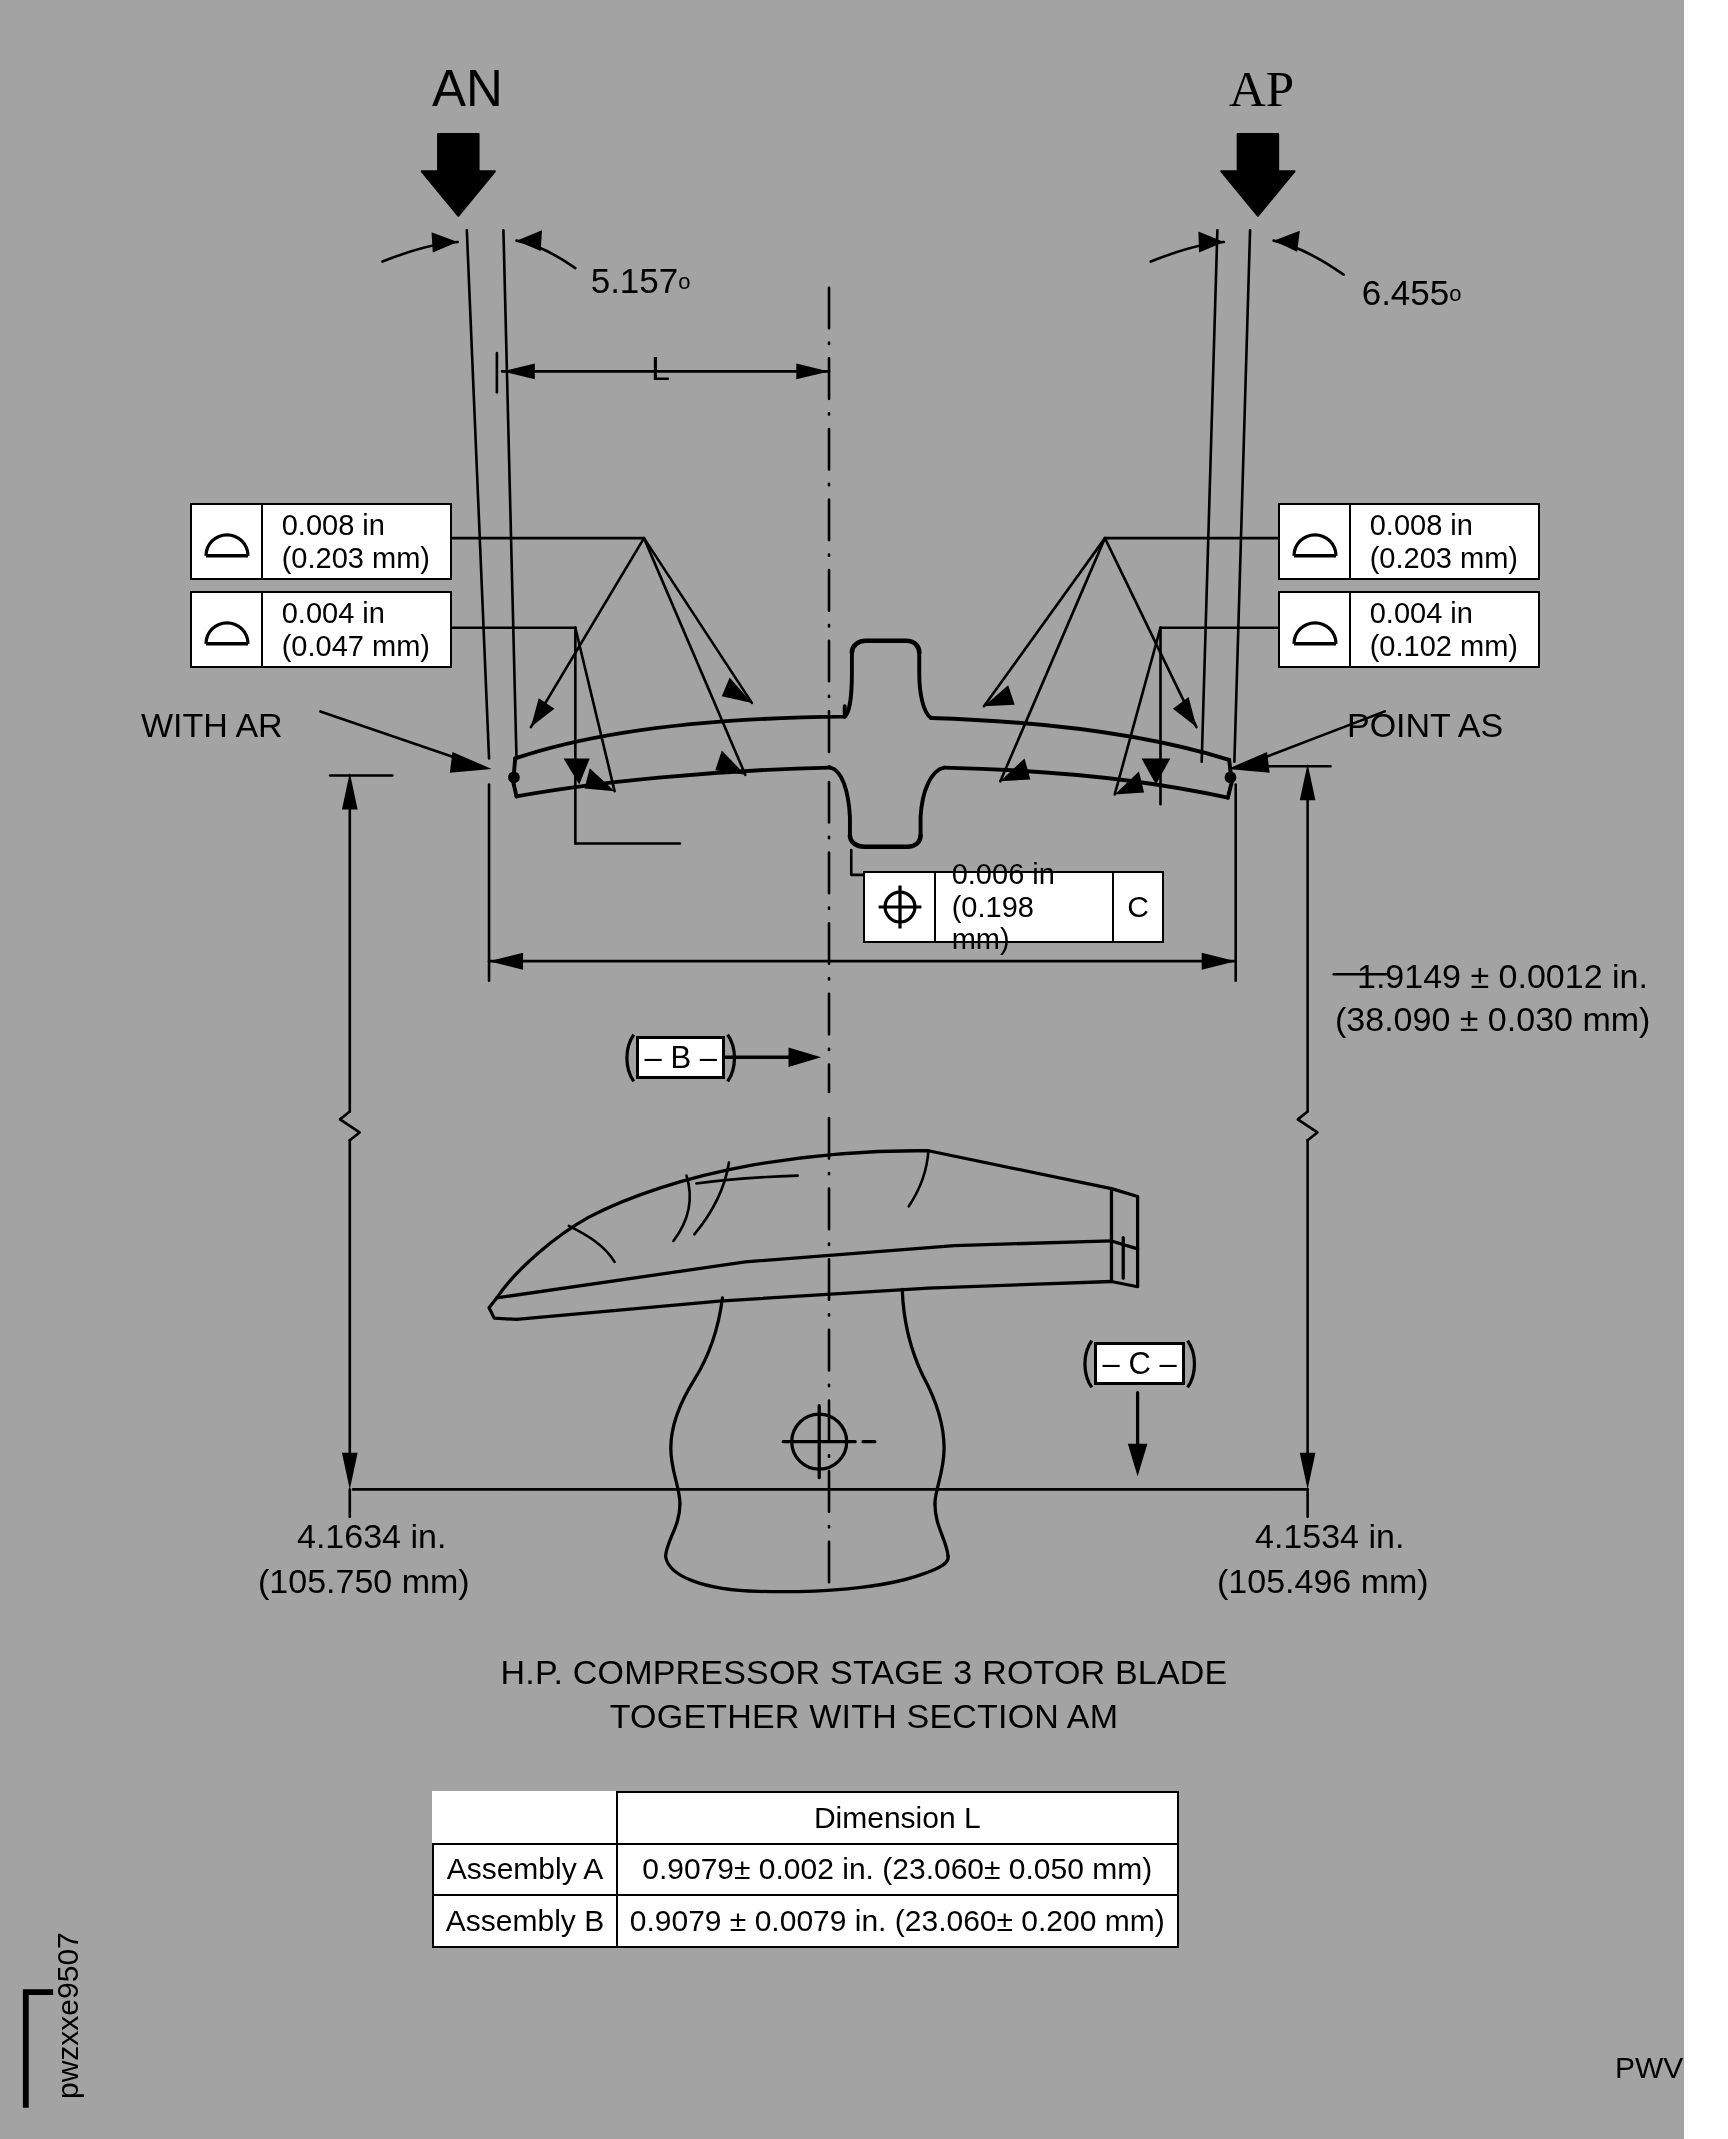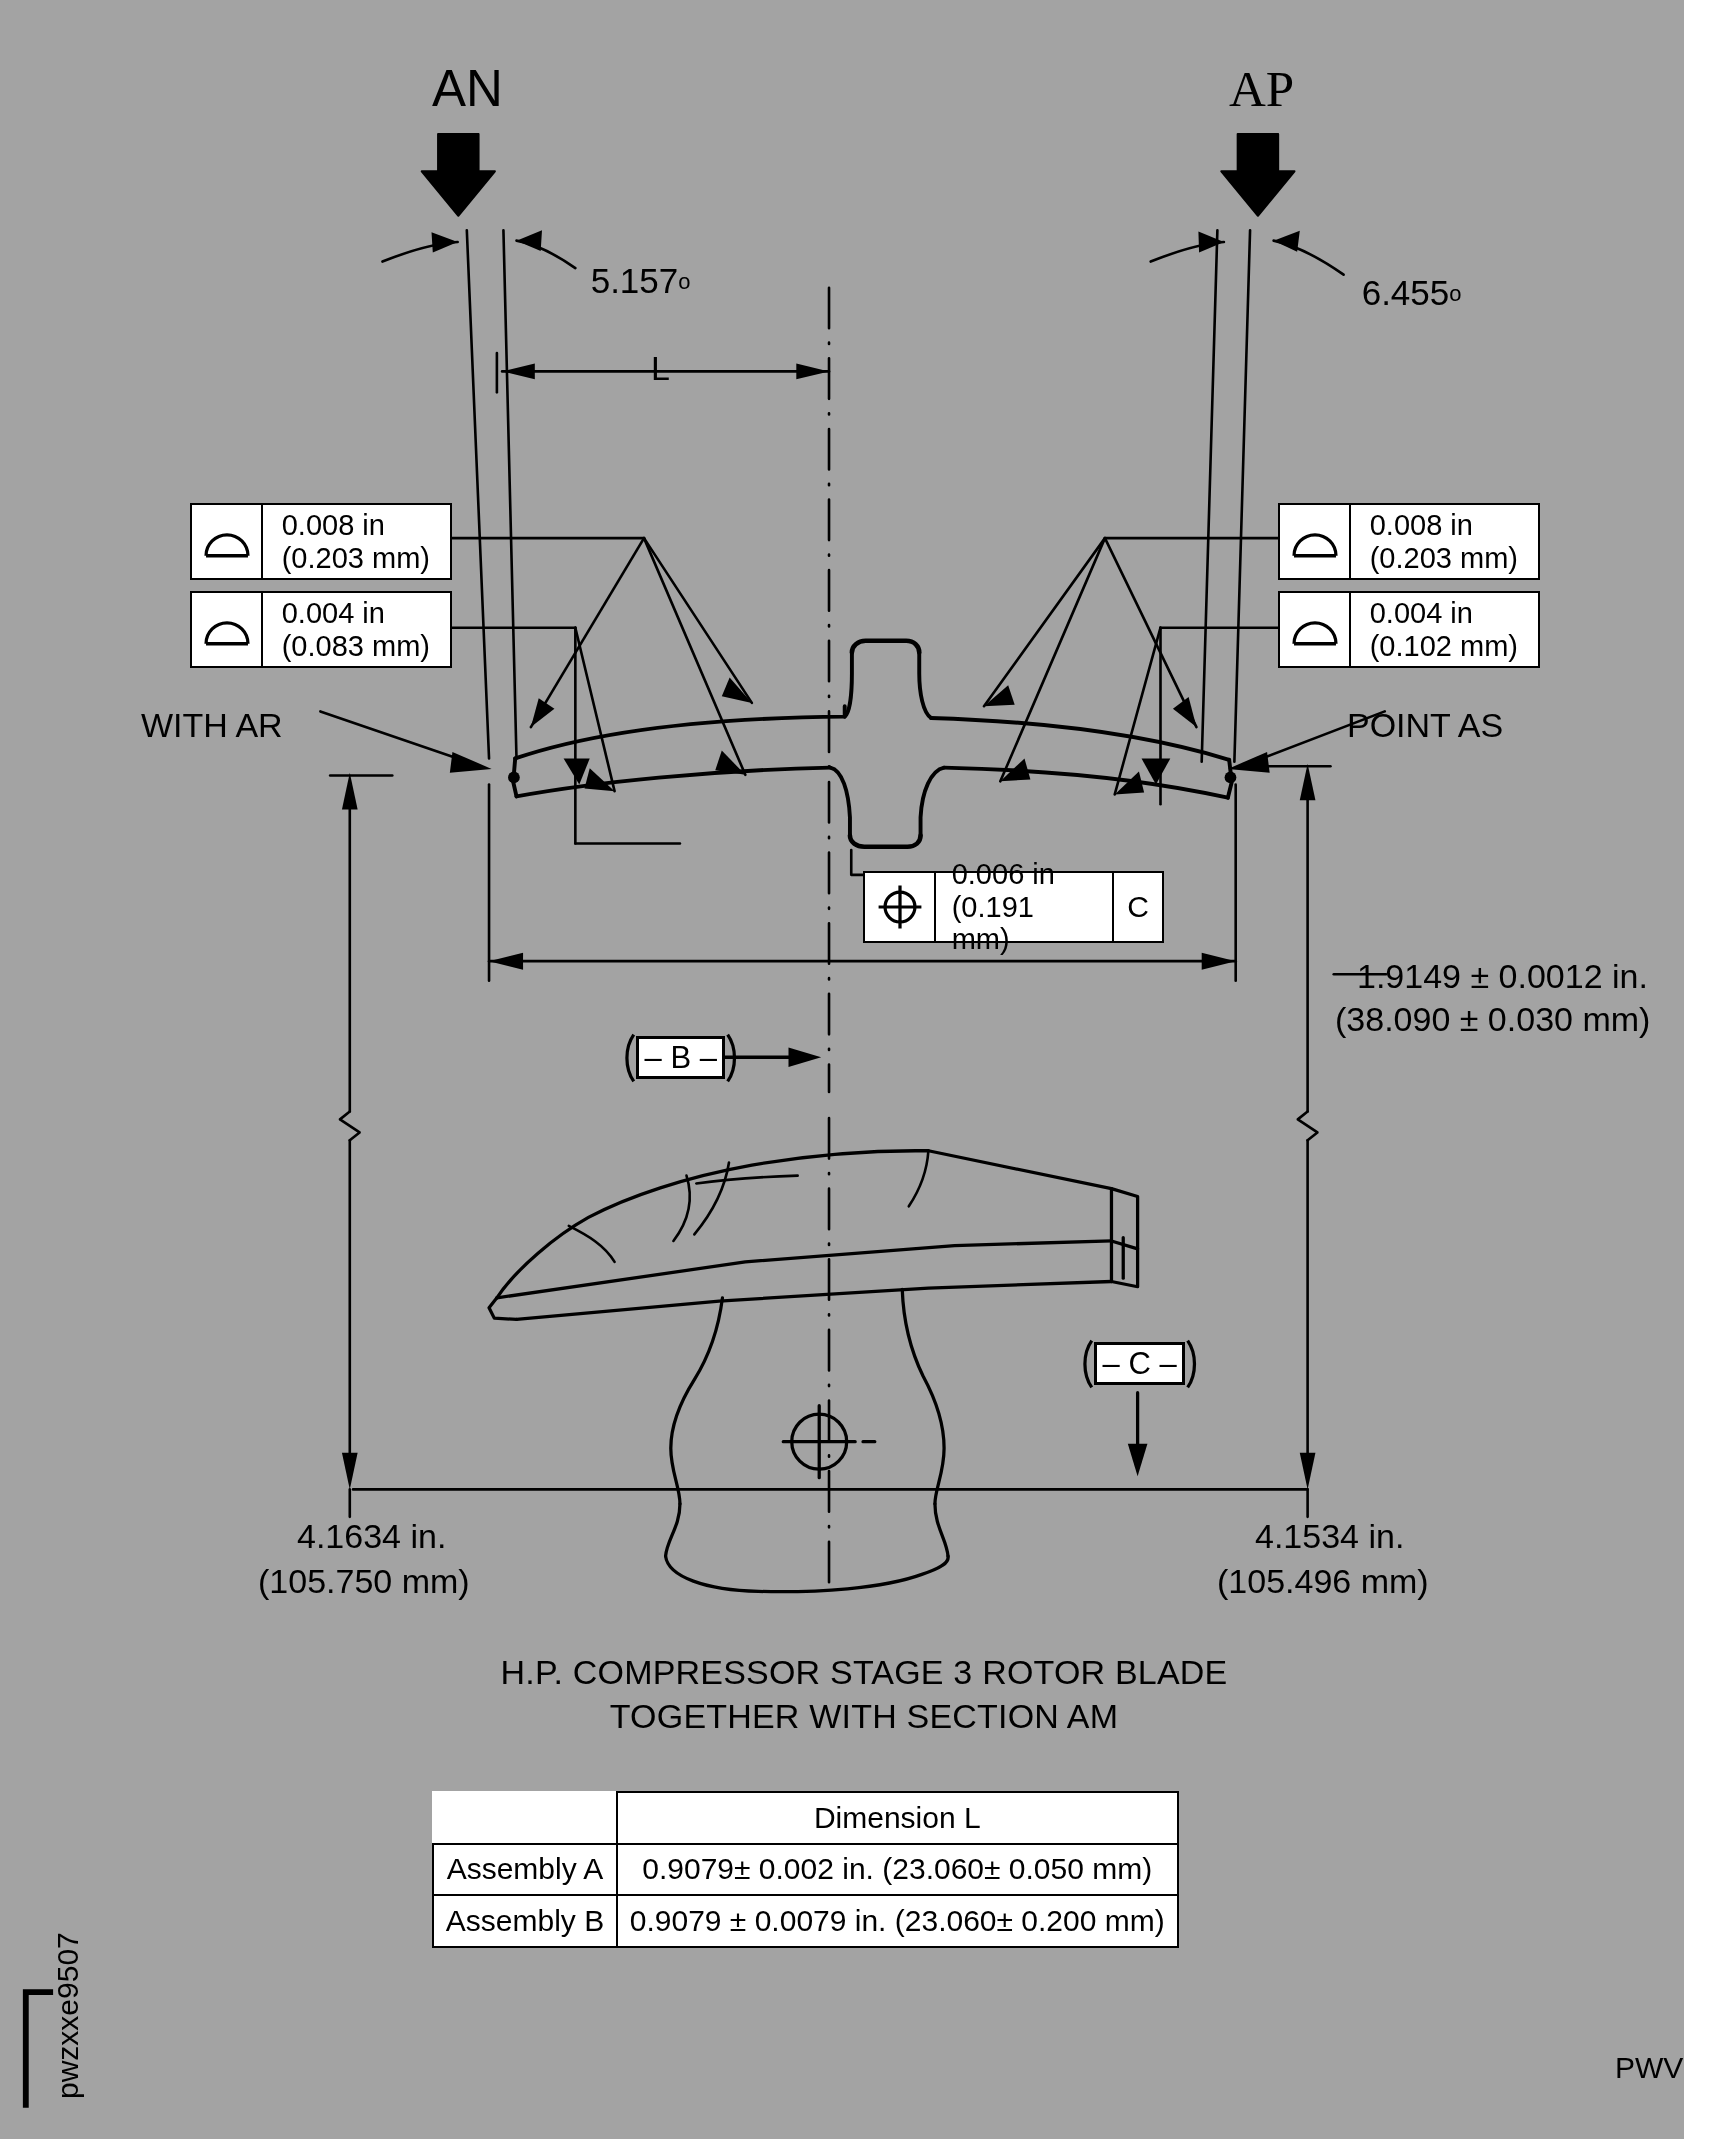--- a/index.html
+++ b/index.html
@@ -300,21 +300,21 @@
   </div>
 
   <div class="fcf" style="left:190px; top:582px; width:262px; height:77px;">
     <div class="fcf-cell fcf-sym">
       <svg width="50" height="38" viewBox="0 0 76 58" xmlns="http://www.w3.org/2000/svg">
         <path d="M 6,50 A 32 32 0 0 1 70,50" fill="none" stroke="#000" stroke-width="5"></path>
         <path d="M 6,50 L 70,50" fill="none" stroke="#000" stroke-width="5"></path>
       </svg>
     </div>
     <div class="fcf-cell" style="flex:1;">
-      <div class="fcf-val"><span>0.004 in</span><br><span>(0.083 mm)</span></div>
+      <div class="fcf-val"><span>0.004 in</span><br><span>(0.047 mm)</span></div>
     </div>
   </div>
 
   <div class="fcf" style="left:1278px; top:494px; width:262px; height:77px;">
     <div class="fcf-cell fcf-sym">
       <svg width="50" height="38" viewBox="0 0 76 58" xmlns="http://www.w3.org/2000/svg">
         <path d="M 6,50 A 32 32 0 0 1 70,50" fill="none" stroke="#000" stroke-width="5"></path>
         <path d="M 6,50 L 70,50" fill="none" stroke="#000" stroke-width="5"></path>
       </svg>
     </div>
@@ -336,21 +336,21 @@
   </div>
 
   <div class="fcf" style="left:863px; top:862px; width:301px; height:72px;">
     <div class="fcf-cell fcf-sym">
       <svg width="48" height="48" viewBox="0 0 74 74" xmlns="http://www.w3.org/2000/svg">
         <circle cx="37" cy="37" r="23" fill="none" stroke="#000" stroke-width="5"></circle>
         <path d="M 37,4 L 37,70 M 4,37 L 70,37" stroke="#000" stroke-width="5"></path>
       </svg>
     </div>
     <div class="fcf-cell" style="flex:1;">
-      <div class="fcf-val"><span>0.006 in</span><br><span>(0.191 mm)</span></div>
+      <div class="fcf-val"><span>0.006 in</span><br><span>(0.198 mm)</span></div>
     </div>
     <div class="fcf-cell fcf-datum">
       <span>C</span>
     </div>
   </div>
 
   <div class="txt t-point" style="left:141px; top:705px;">WITH AR</div>
   <div class="txt t-point" style="left:1347px; top:705px;">POINT AS</div>
 
   <div class="txt t-dim" style="left:1357px; top:956px;">1.9149 ± 0.0012 in.</div>

